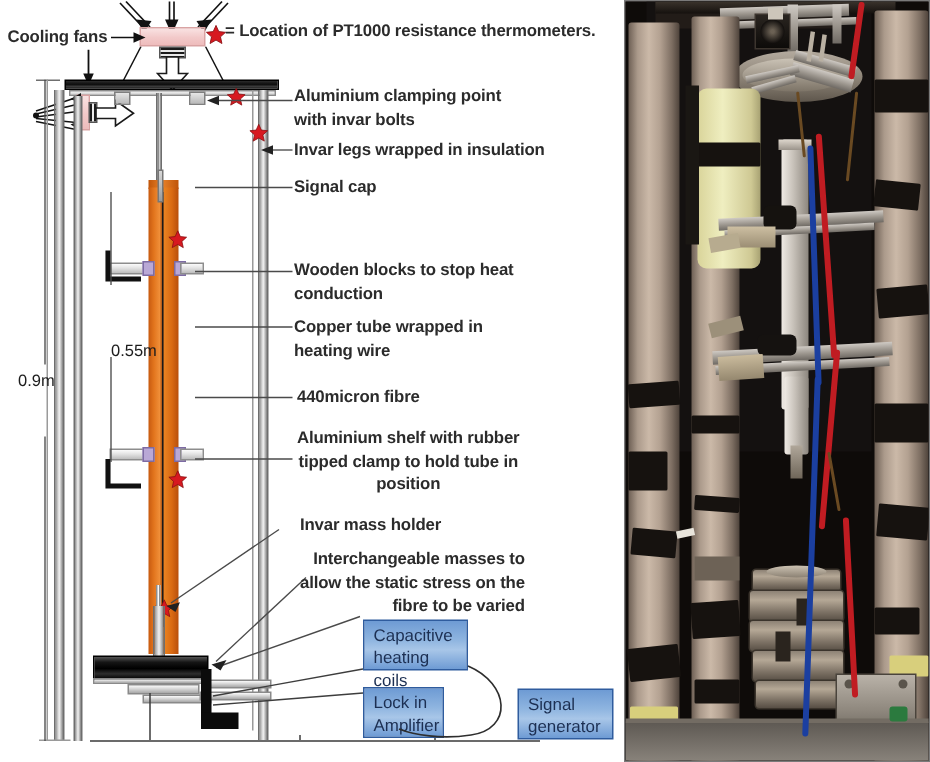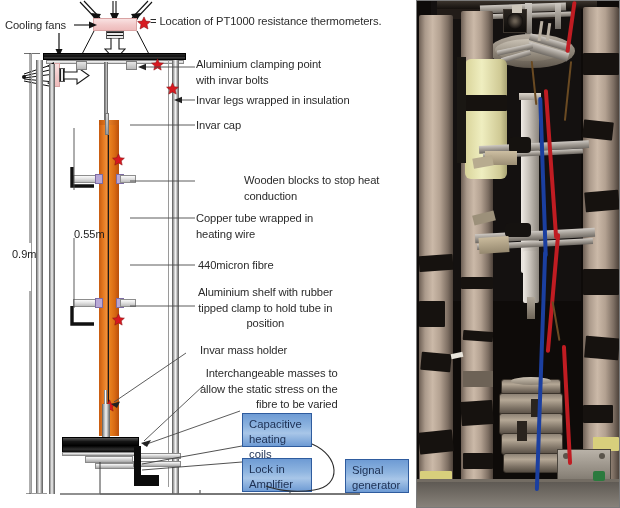--- a/index.html
+++ b/index.html
@@ -20,20 +20,21 @@
   .abs { position: absolute; }
 
   
   .lbl {
     position: absolute;
     font-size: 11.2px;
     color: #2b2b2b;
     line-height: 15.5px;
     white-space: pre-line;
     letter-spacing: -0.1px;
+    font-weight: bold;
   }
   .dim {
     position: absolute;
     font-size: 11px;
     color: #1c1c1c;
   }
 
   
   .leg {
     position: absolute;
@@ -403,37 +404,37 @@
         <path d="M44,96 L104,40"></path>
         <path d="M44,100 L140,66"></path>
       </g>
       <polygon points="11,59 20,56.5 17,63" fill="#222"></polygon>
       <polygon points="41,98 51,95 47,102" fill="#222"></polygon>
     </svg>
 
     <div class="lbl" style="left:196px;top:57px;">Aluminium clamping point
 with invar bolts</div>
     <div class="lbl" style="left:196px;top:93px;">Invar legs wrapped in insulation</div>
-    <div class="lbl" style="left:196px;top:118px;">Invar cap</div>
-    <div class="lbl" style="left:196px;top:173px;margin-left:48px;">Wooden blocks to stop heat
+    <div class="lbl" style="left:196px;top:118px;">Signal cap</div>
+    <div class="lbl" style="left:196px;top:173px;">Wooden blocks to stop heat
 conduction</div>
     <div class="lbl" style="left:196px;top:211px;">Copper tube wrapped in
 heating wire</div>
     <div class="lbl" style="left:198px;top:258px;">440micron fibre</div>
     <div class="lbl" style="left:198px;top:285px;text-align:center;">Aluminium shelf with rubber
 tipped clamp to hold tube in
 position</div>
     <div class="lbl" style="left:200px;top:343px;">Invar mass holder</div>
     <div class="lbl" style="left:200px;top:366px;text-align:right;">Interchangeable masses to
 allow the static stress on the
 fibre to be varied</div>
 
     <div class="instbox b" style="left:242px;top:413px;width:70px;height:34px;">Capacitive
 heating coils</div>
-    <div class="instbox b" style="left:242px;top:458px;width:70px;height:34px;">Lock in
+    <div class="instbox b" style="left:242px;top:458px;width:54px;height:34px;">Lock in
 Amplifier</div>
     <div class="instbox b" style="left:345px;top:459px;width:64px;height:34px;">Signal
 generator</div>
 
     <svg class="abs" style="left:236px;top:420px;" width="120" height="78">
       <path d="M76,24 C104,36 106,66 78,70 C58,73 40,70 30,66" fill="none" stroke="#2e2e2e" stroke-width="1.1"></path>
     </svg>
 
     <svg class="abs" style="left:140px;top:440px;" width="110" height="42">
       <g stroke="#3d3d3d" stroke-width="0.9" fill="none">

